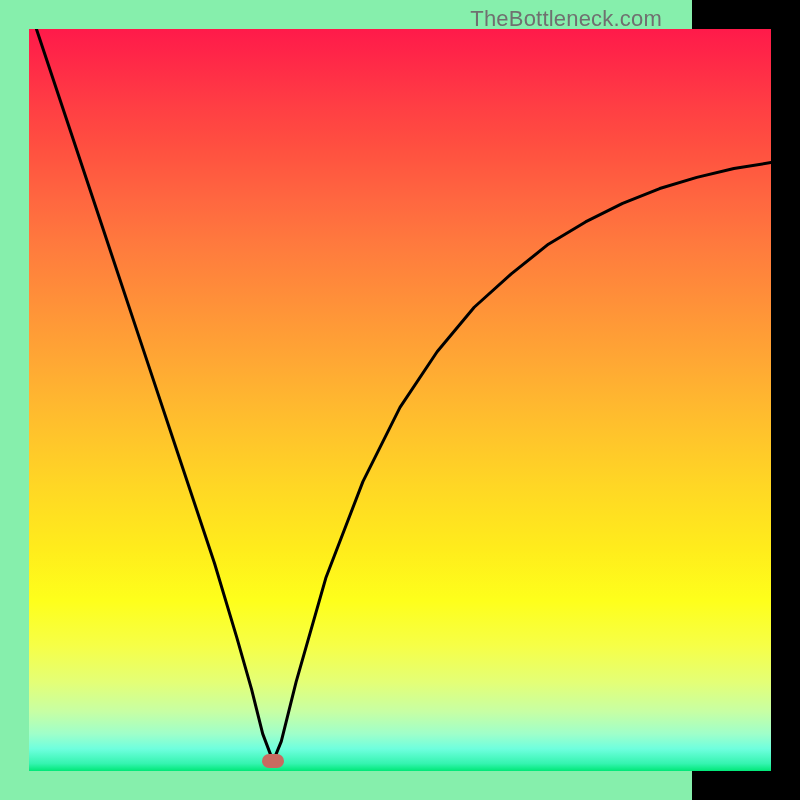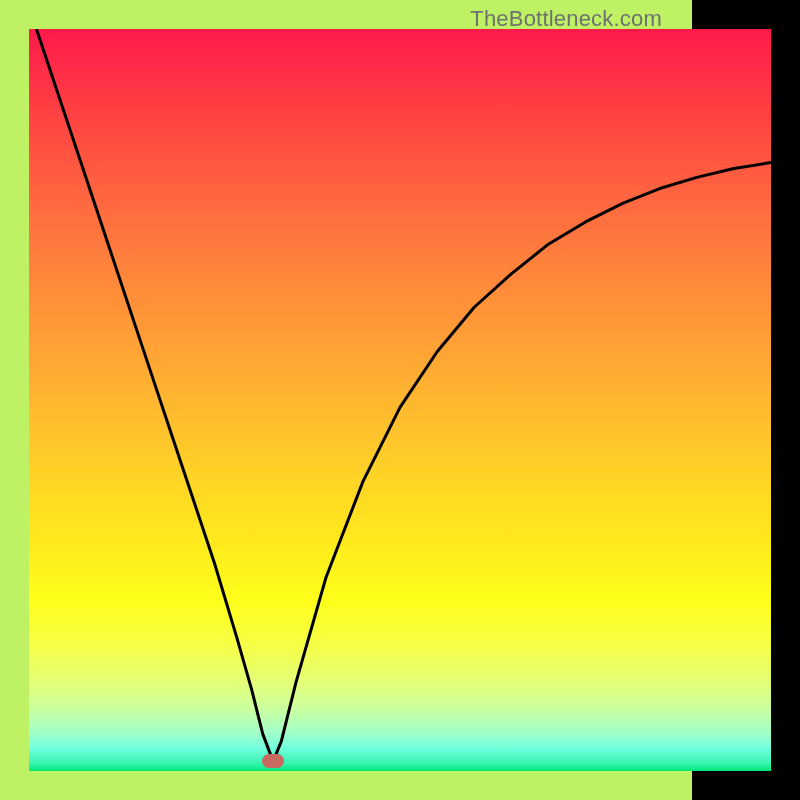--- a/index.html
+++ b/index.html
@@ -10,21 +10,21 @@
     background: #000;
     position: relative;
     font-family: Arial, sans-serif;
   }
   .frame {
     position: absolute;
     top: 0;
     left: 0;
     width: 692px;
     height: 800px;
-    background: #bef264;
+    background: #86efac;
   }
   .plot-area {
     position: absolute;
     top: 29px;
     left: 29px;
     width: 742px;
     height: 742px;
     background: linear-gradient(to bottom,
       #ff1a4a 0%,
       #ff2b47 5%,

